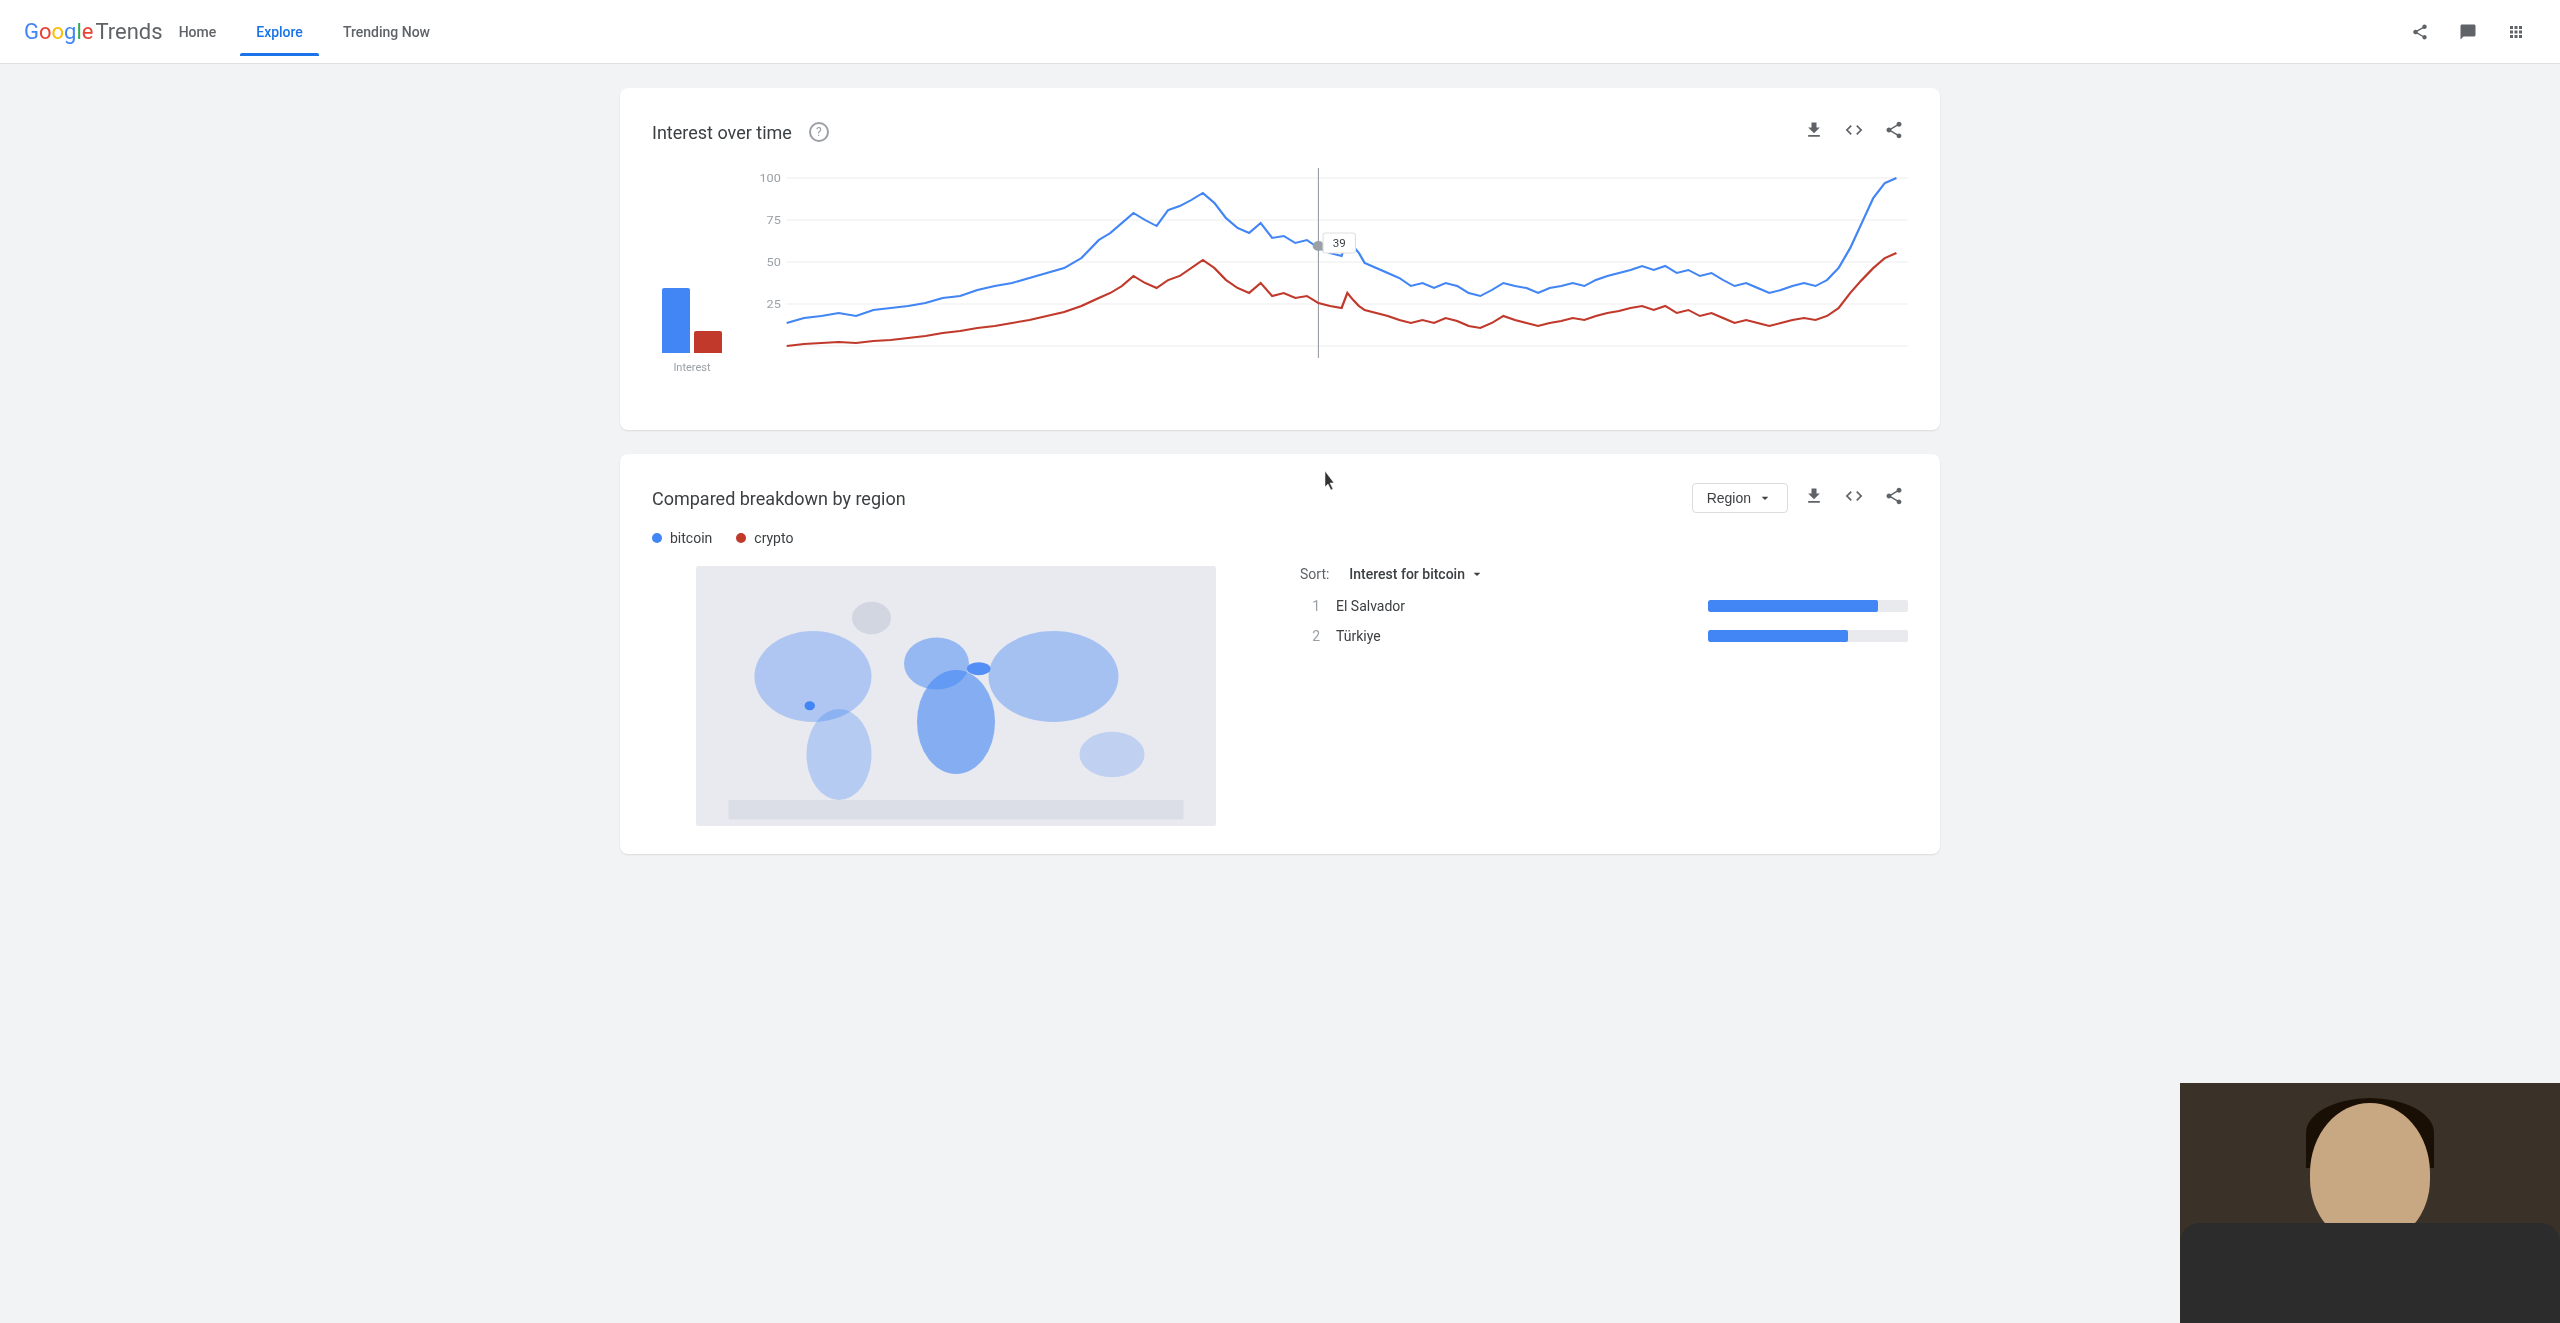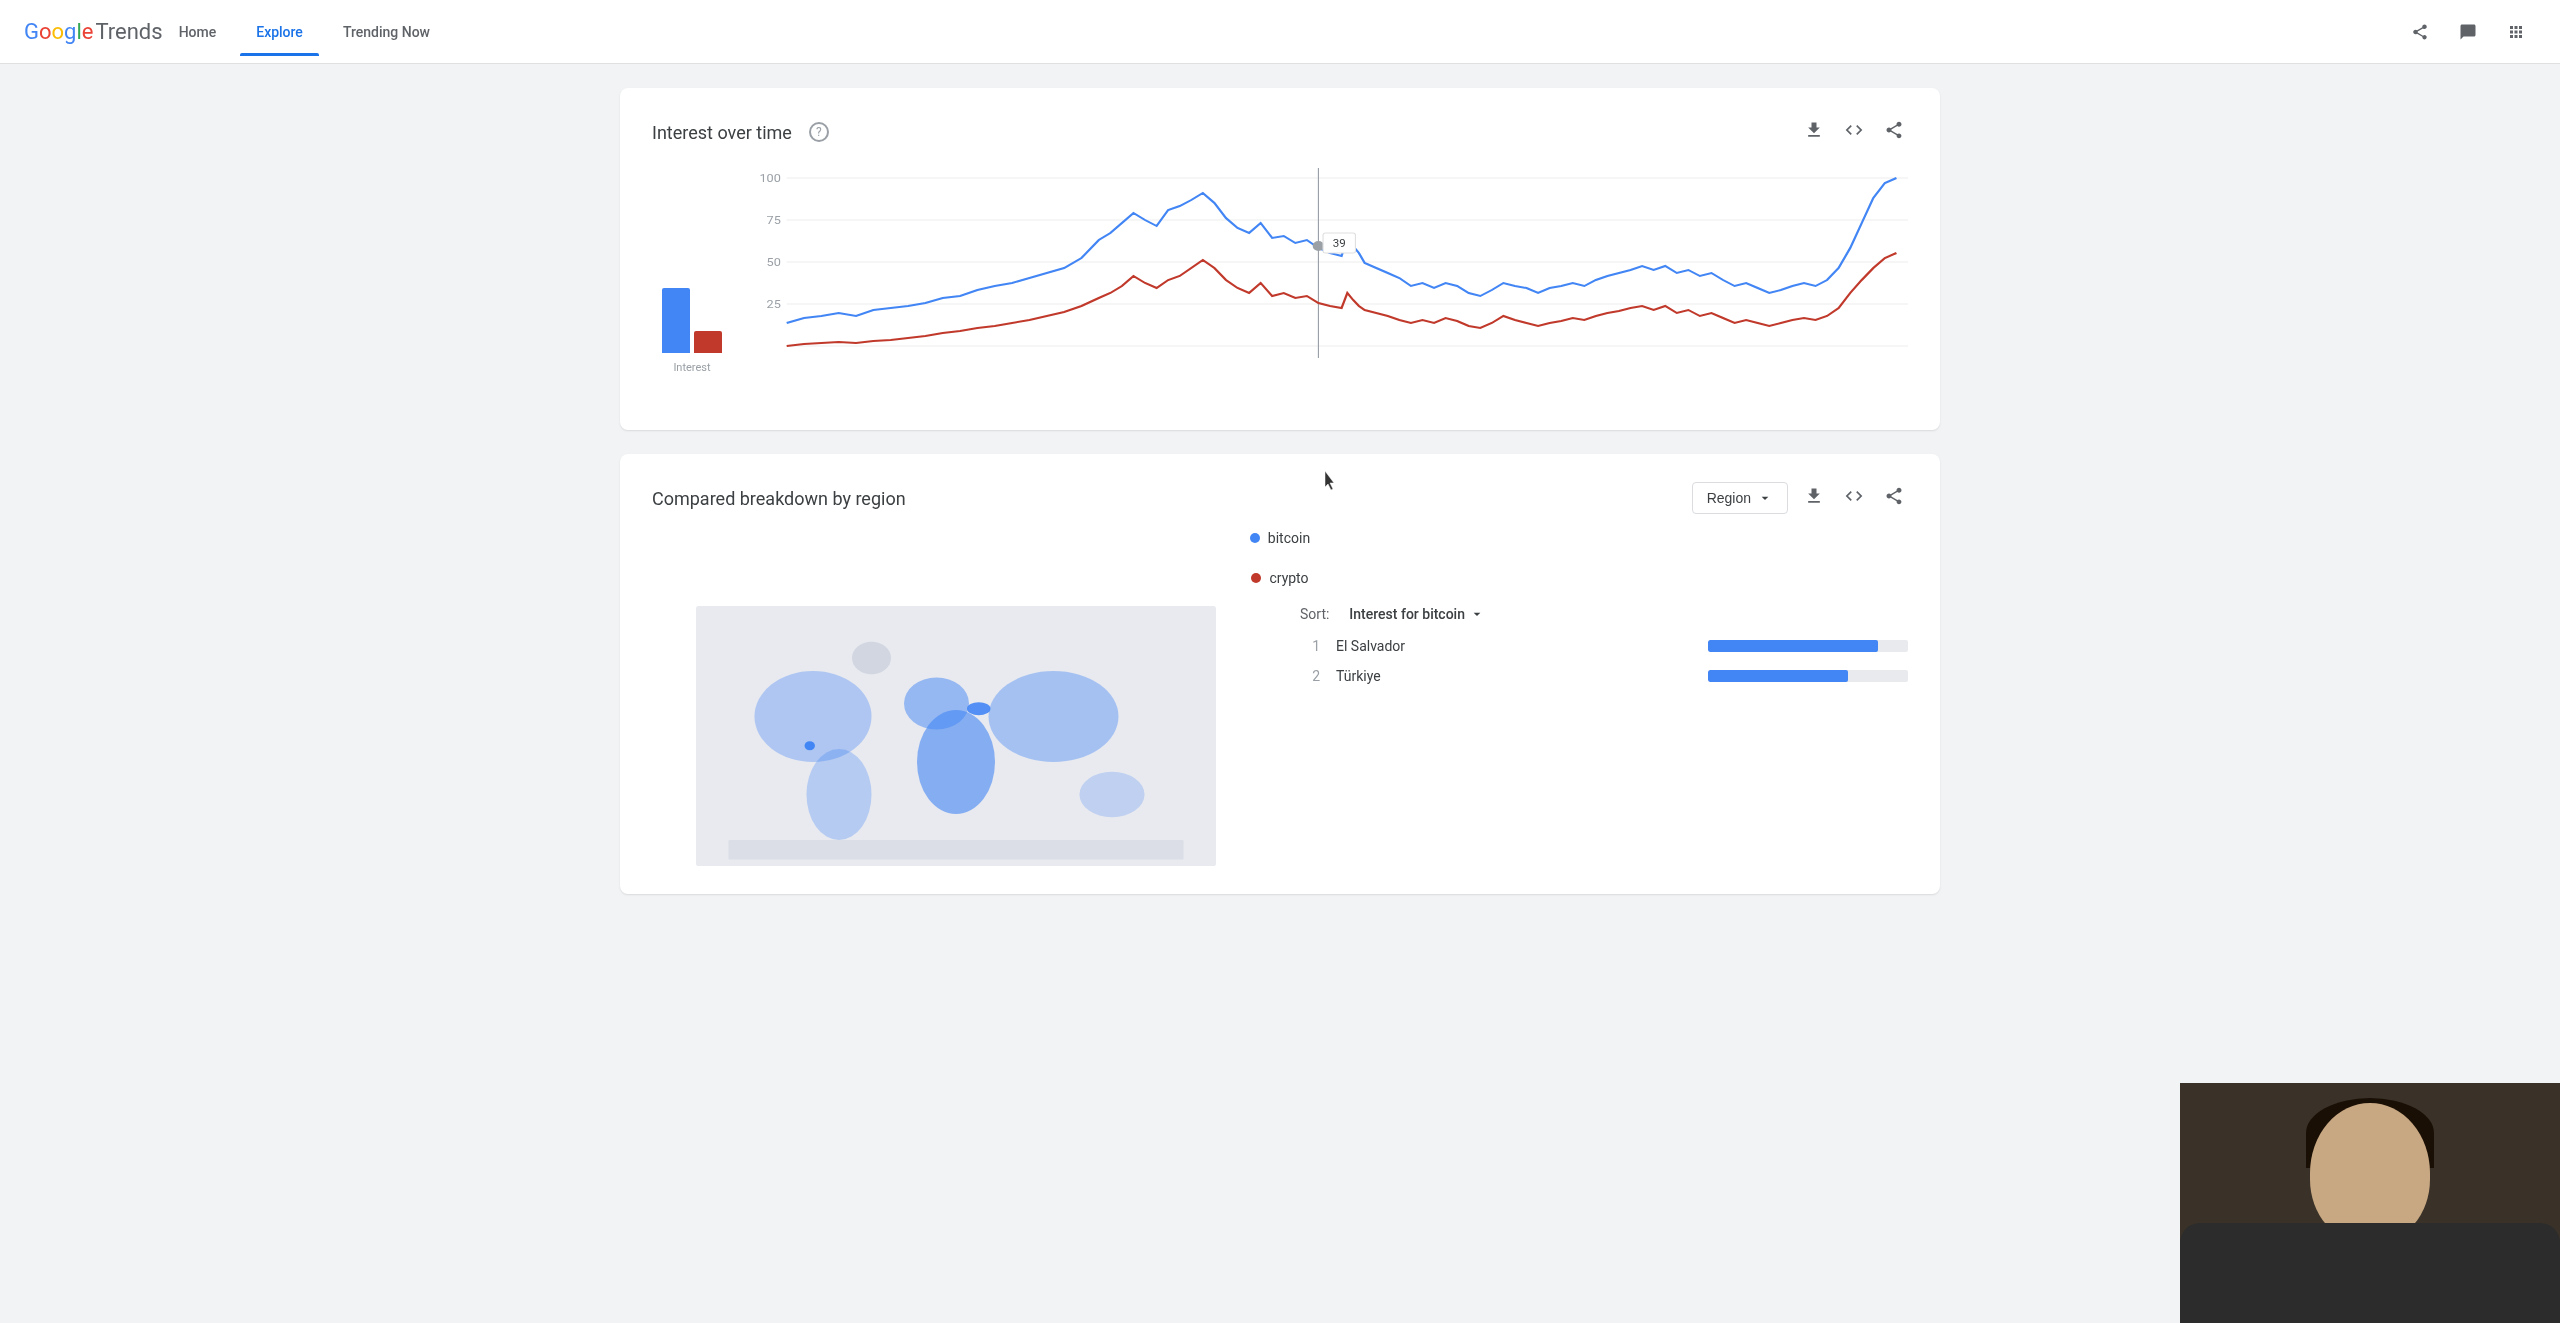--- a/index.html
+++ b/index.html
@@ -119,20 +119,21 @@
       border: 2px solid #9aa0a6;
       border-radius: 50%;
       display: flex; align-items: center; justify-content: center;
       font-size: 12px;
       color: #9aa0a6;
       cursor: pointer;
     }
     .card-actions {
       display: flex;
       gap: 12px;
+      align-items: center;
     }
     .action-icon {
       color: #5f6368;
       cursor: pointer;
       font-size: 18px;
       padding: 4px;
     }
 
     
     .chart-container {
@@ -206,22 +207,21 @@
       font-size: 14px;
       color: #3c4043;
       cursor: pointer;
       background: #fff;
     }
 
     .legend-row {
       display: flex;
       gap: 24px;
       margin-bottom: 20px;
-      align-items: center;
-      flex-direction: column;
+      align-items: flex-end;
     }
     .legend-item {
       display: flex;
       align-items: center;
       gap: 8px;
       font-size: 14px;
       color: #3c4043;
     }
     .legend-dot {
       width: 10px; height: 10px;

